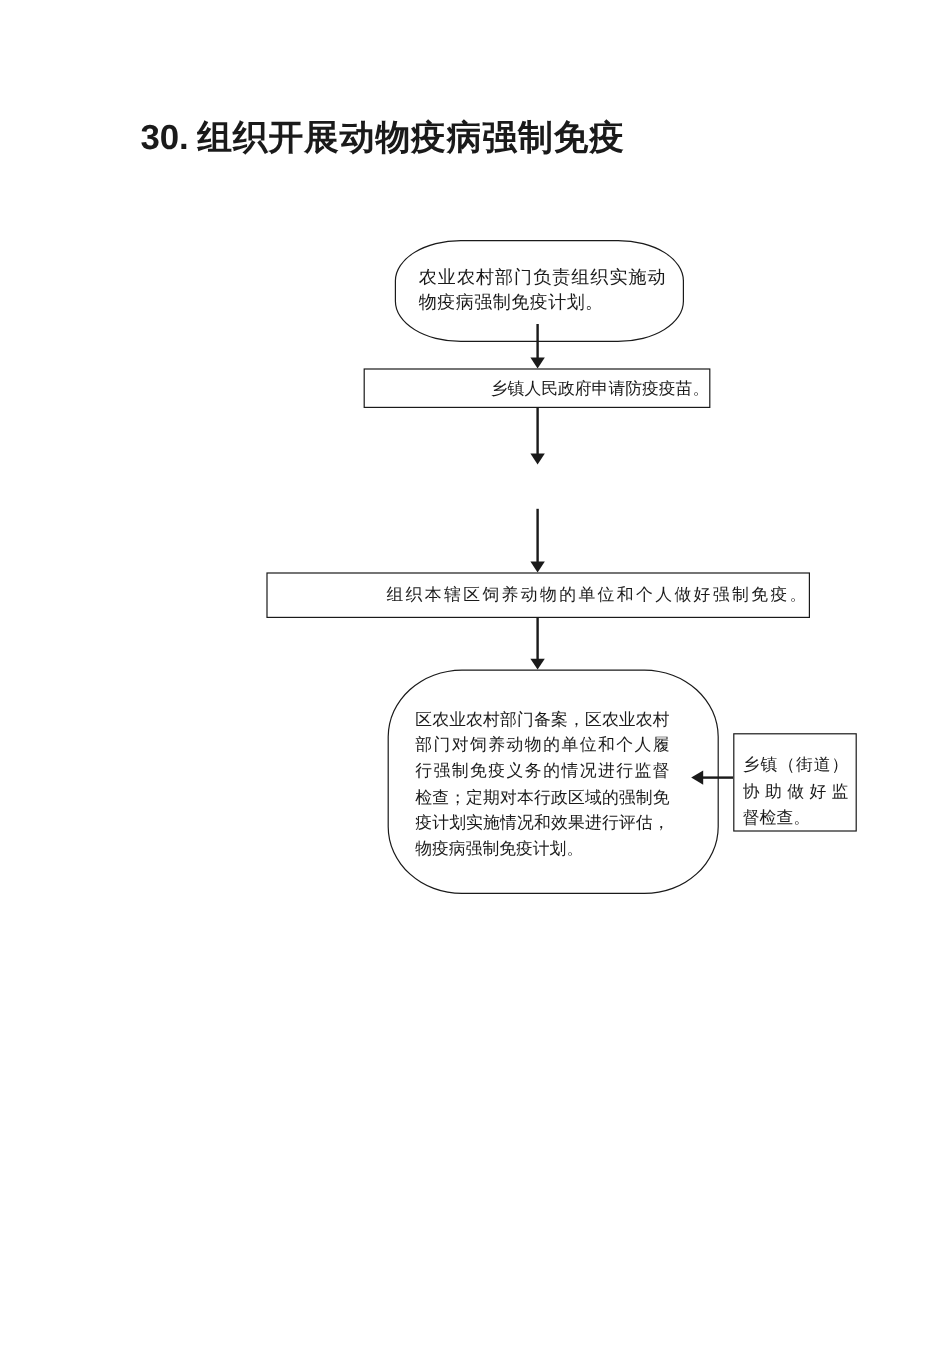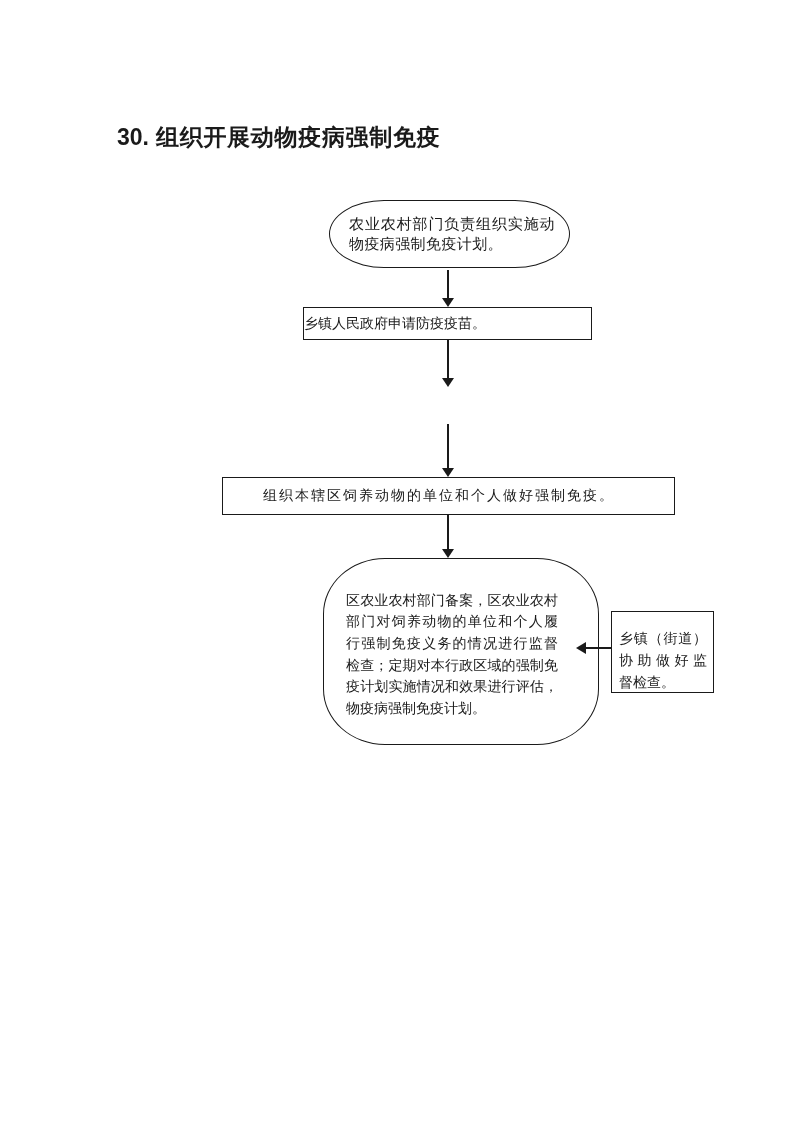--- a/index.html
+++ b/index.html
@@ -4,31 +4,31 @@
 <style>
   :root{ --ink:#1a1a1a; --paper:#ffffff; }
   html,body{margin:0;padding:0;background:#fff;}
   .page{
     position:relative;width:793px;height:1122px;background:var(--paper);
     font-family:"Liberation Serif",serif;color:var(--ink);overflow:hidden;
   }
   .doc-title{
     position:absolute;left:117px;top:101px;
     font-family:"Liberation Sans",sans-serif;font-weight:bold;
-    font-size:23px;line-height:28px;letter-spacing:0.7px;white-space:nowrap;margin-top:22px;
+    font-size:29px;line-height:28px;letter-spacing:0.7px;white-space:nowrap;
   }
   .doc-title .num{letter-spacing:0;margin-right:7px;}
   .node{
     position:absolute;border:1.8px solid var(--ink);background:var(--paper);
     box-sizing:border-box;font-size:14px;
   }
   .terminal{border-radius:55px / 34px;display:flex;align-items:center;}
-  #node-start{left:329px;top:200px;width:241px;height:68px;}
+  #node-start{left:329px;top:200px;width:241px;height:85px;}
   #node-start .txt{margin-left:19px;width:206px;font-size:15px;line-height:20.5px;letter-spacing:0.4px;}
-  .rect{display:flex;align-items:center;justify-content:flex-start;}
+  .rect{display:flex;align-items:center;justify-content:flex-end;}
   #node-step1{left:303px;top:307px;width:289px;height:33px;}
   #node-step2{left:222px;top:387px;width:453px;height:37px;letter-spacing:0.7px;padding-left:12px;}
   #node-step3{left:222px;top:477px;width:453px;height:38px;letter-spacing:2px;padding-left:40px;}
   #node-end{left:323px;top:558px;width:276px;height:187px;border-radius:62px / 56px;}
   #node-end .txt{margin-left:22px;margin-top:6px;width:212px;line-height:21.6px;}
   #node-side{left:611px;top:611px;width:103px;height:82px;padding:16px 7px;}
   #node-side .txt{width:88px;line-height:21.8px;}
   .txt{display:block;}
   .txt > div{min-height:1em;}
   .just{text-align:justify;text-align-last:justify;text-justify:inter-character;}

